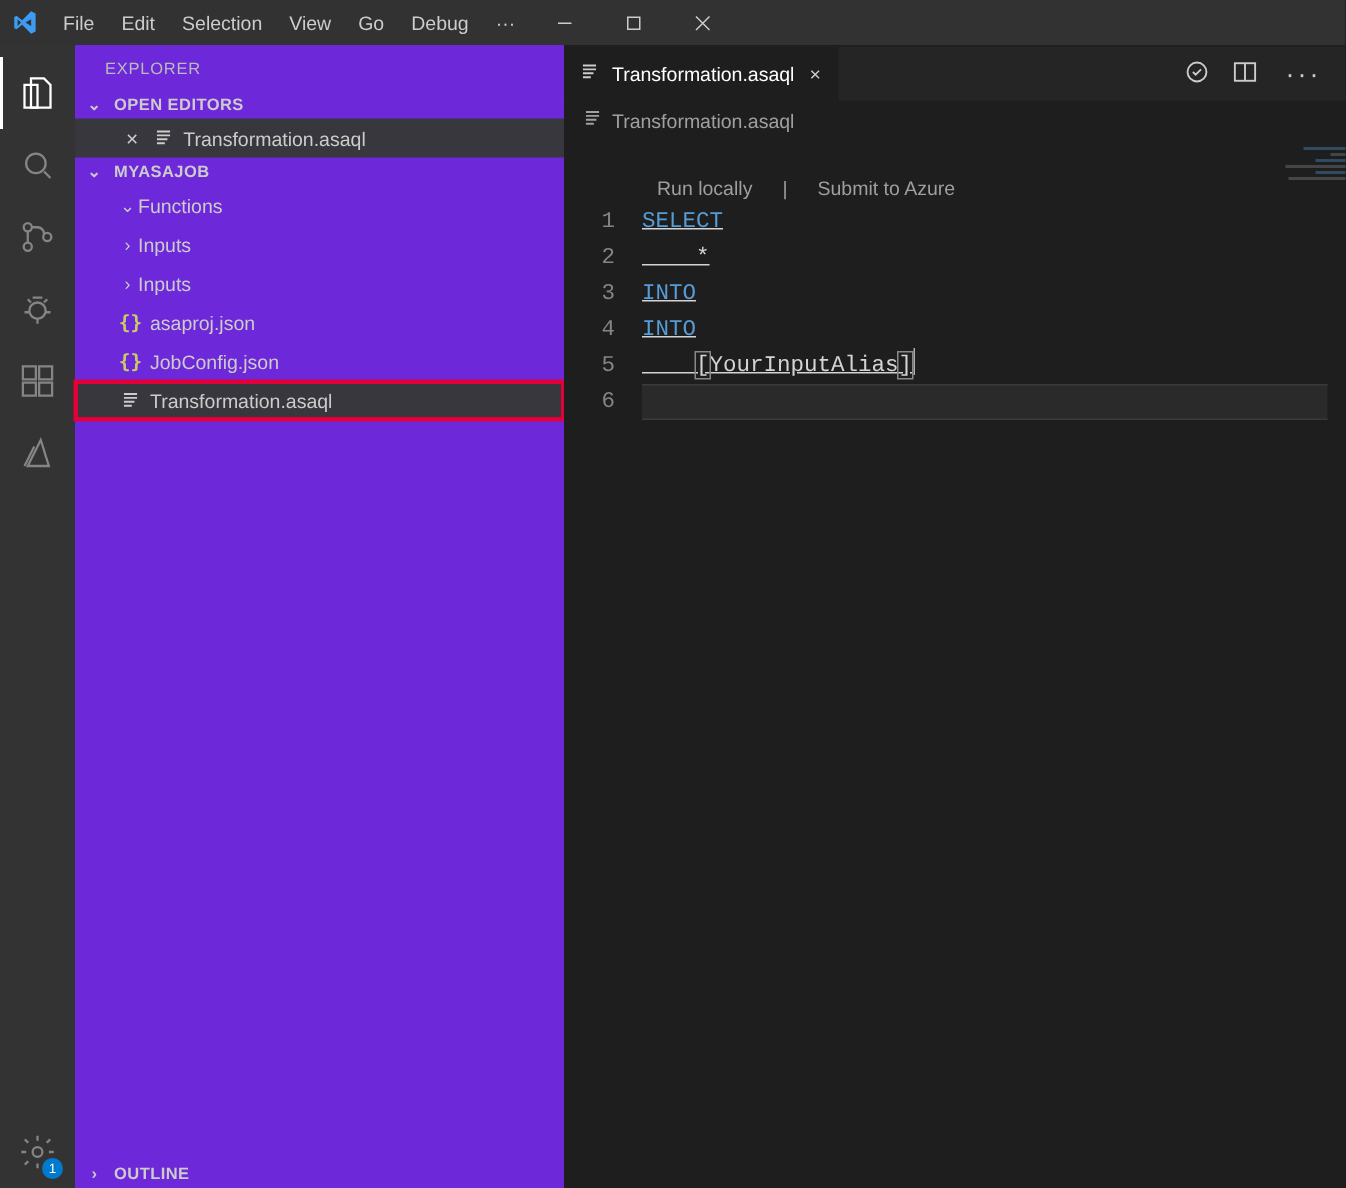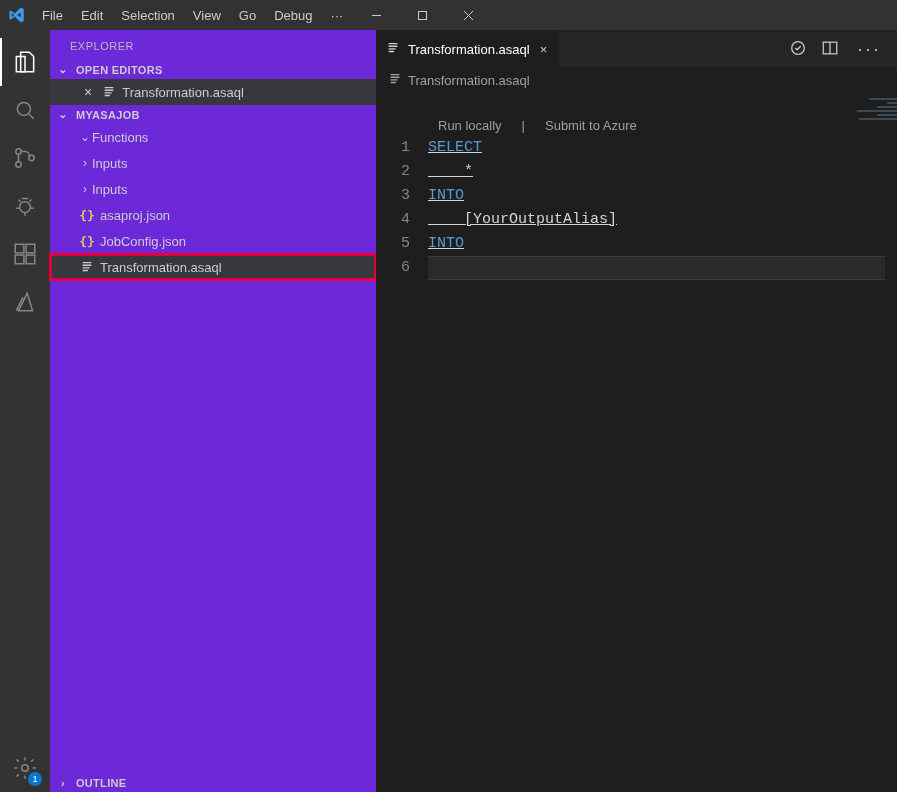--- a/index.html
+++ b/index.html
@@ -360,22 +360,22 @@
         <div>3</div>
         <div>4</div>
         <div>5</div>
         <div>6</div>
       </div>
       <div class="codelines">
         <div class="curline-bg"></div>
         <div class="line"><span class="kw">SELECT</span></div>
         <div class="line"><span class="indent-guide">    </span><span class="ident">*</span></div>
         <div class="line"><span class="kw">INTO</span></div>
-        <div class="line"><span class="indent-guide">    </span><span class="ident">[YourOutputAlias]</span></div>
         <div class="line"><span class="kw">INTO</span></div>
+        <div class="line"><span class="indent-guide">    </span><span class="ident bracket-box">[</span><span class="ident">YourInputAlias</span><span class="ident bracket-box">]</span><span class="cursor"></span></div>
       </div>
     </div>
 
     <div class="minimap">
       <div class="mm-line" style="width:28px;background:#3d6e99"></div>
       <div class="mm-line" style="width:10px;background:#666"></div>
       <div class="mm-line" style="width:20px;background:#3d6e99"></div>
       <div class="mm-line" style="width:40px;background:#666"></div>
       <div class="mm-line" style="width:20px;background:#3d6e99"></div>
       <div class="mm-line" style="width:38px;background:#666"></div>

